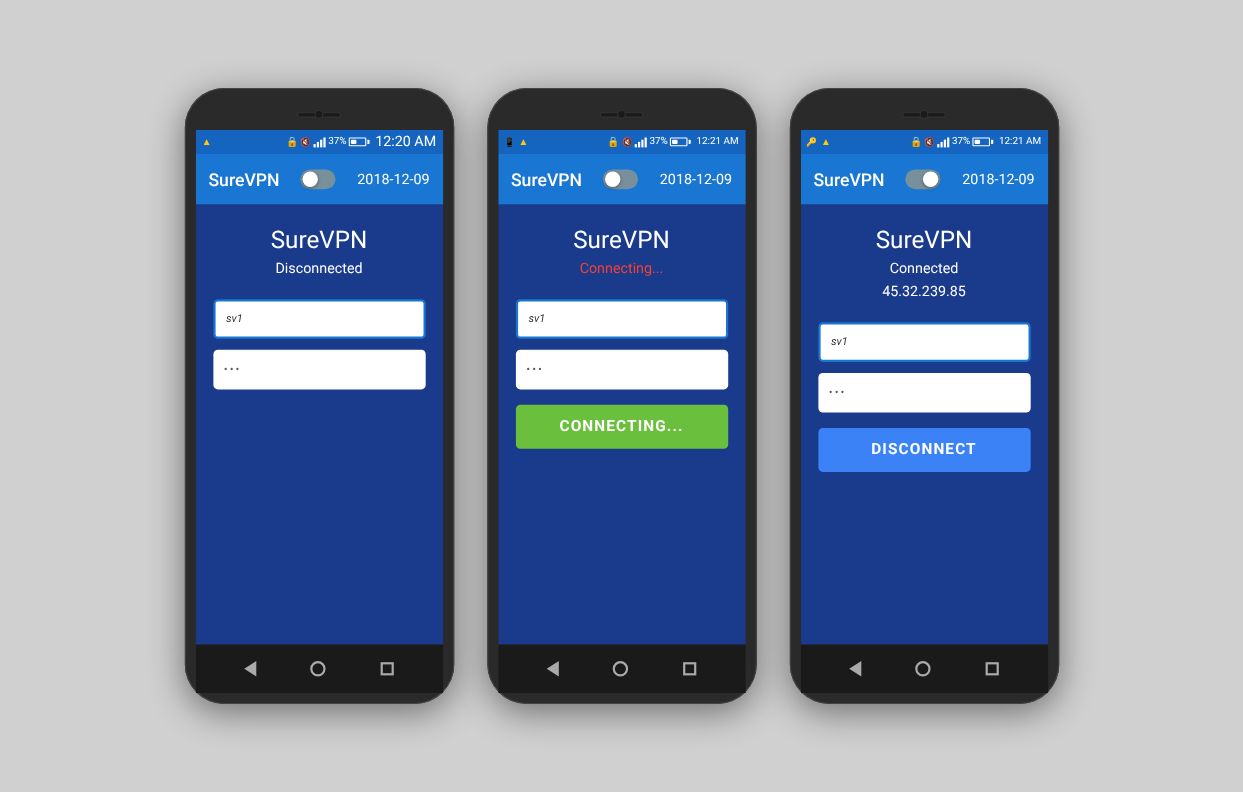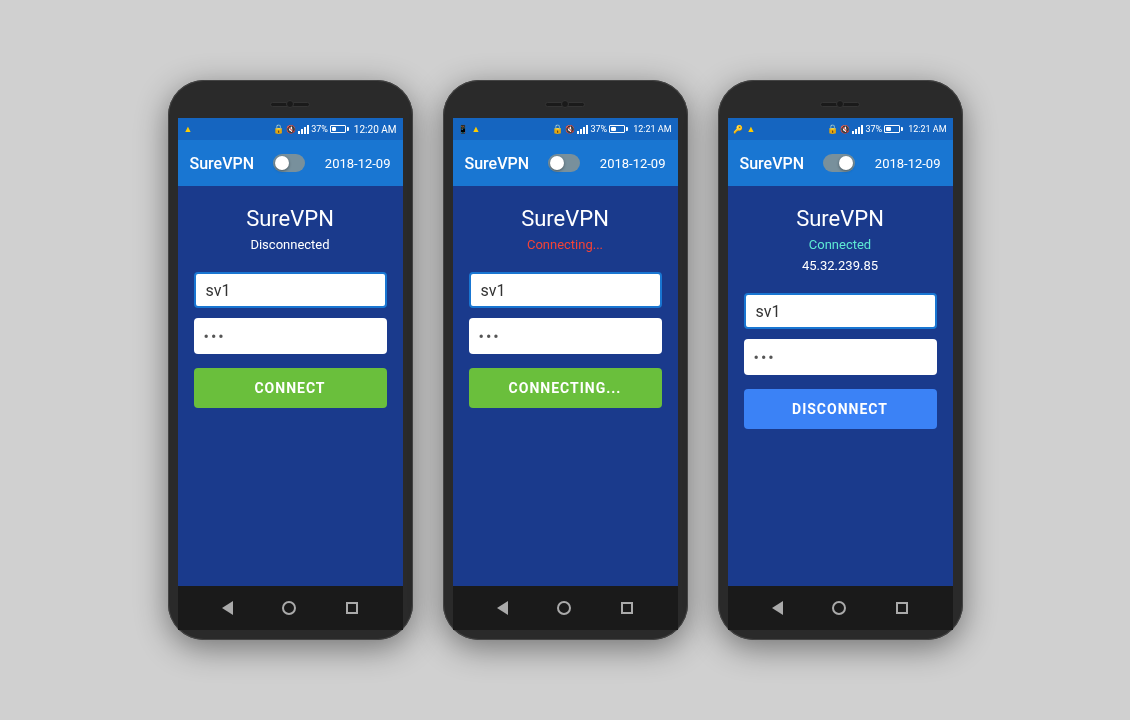--- a/index.html
+++ b/index.html
@@ -158,41 +158,42 @@
       margin-bottom: 6px;
     }
 
     .app-status {
       font-size: 13px;
       margin-bottom: 20px;
     }
 
     .status-disconnected { color: white; }
     .status-connecting { color: #f44336; }
-    .status-connected { color: #5eead4; }
+    .status-connected { color: #ffffff; }
 
     .ip-address {
       color: white;
       font-size: 13px;
       margin-top: -14px;
       margin-bottom: 20px;
     }
 
     .input-field {
       width: 100%;
       height: 36px;
       background: white;
       border-radius: 4px;
       margin-bottom: 10px;
       display: flex;
       align-items: center;
       padding: 0 10px;
-      font-size: 16px;
+      font-size: 10px;
       color: #333;
       border: 2px solid #1976d2;
+      font-style: italic;
     }
 
     .input-field.no-border {
       border: none;
     }
 
     .connect-btn {
       width: 100%;
       height: 40px;
       border-radius: 4px;
@@ -337,42 +338,41 @@
             <span></span>
             <span></span>
         </div>
         <span style="font-size:9px">37%</span>
         <div class="battery-icon">
           <div class="battery-body">
               <div class="battery-fill"></div>
             </div>
           <div class="battery-tip"></div>
         </div>
-        <span style="font-size:10px; margin-left:3px">12:20 AM</span>
+        <span style="font-size:13px; margin-left:3px">12:20 AM</span>
       </div>
     </div>
 
     <div class="toolbar">
       <span class="toolbar-title">SureVPN</span>
       <div class="toggle toggle-off">
         <div class="toggle-knob toggle-knob-left"></div>
       </div>
       <span class="toolbar-date">2018-12-09</span>
     </div>
 
     <div class="app-content">
       <div class="app-title">SureVPN</div>
       <div class="app-status status-disconnected">Disconnected</div>
       <div class="input-field">
         <span>sv1</span>
       </div>
       <div class="input-field no-border">
         <span class="dots">•••</span>
       </div>
-      <div class="connect-btn">CONNECT</div>
     </div>
 
     <div class="bottom-nav">
       <div class="nav-icon">
         <div class="icon-back"></div>
       </div>
       <div class="nav-icon">
         <div class="icon-home"></div>
       </div>
       <div class="nav-icon">

